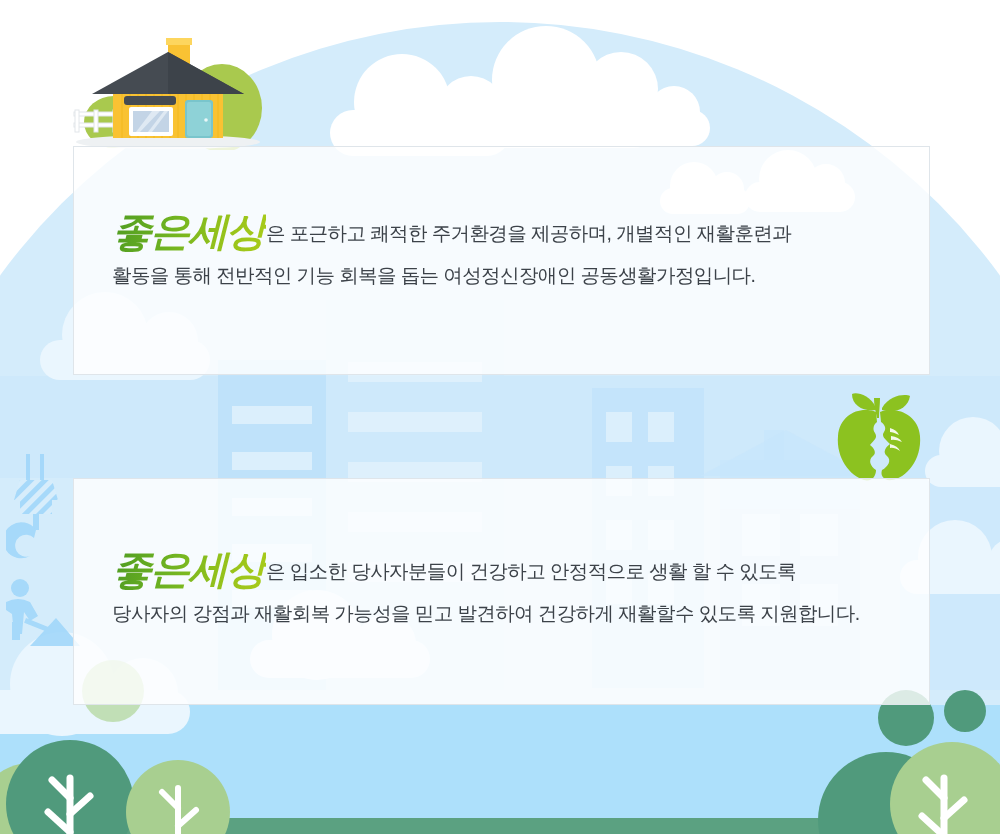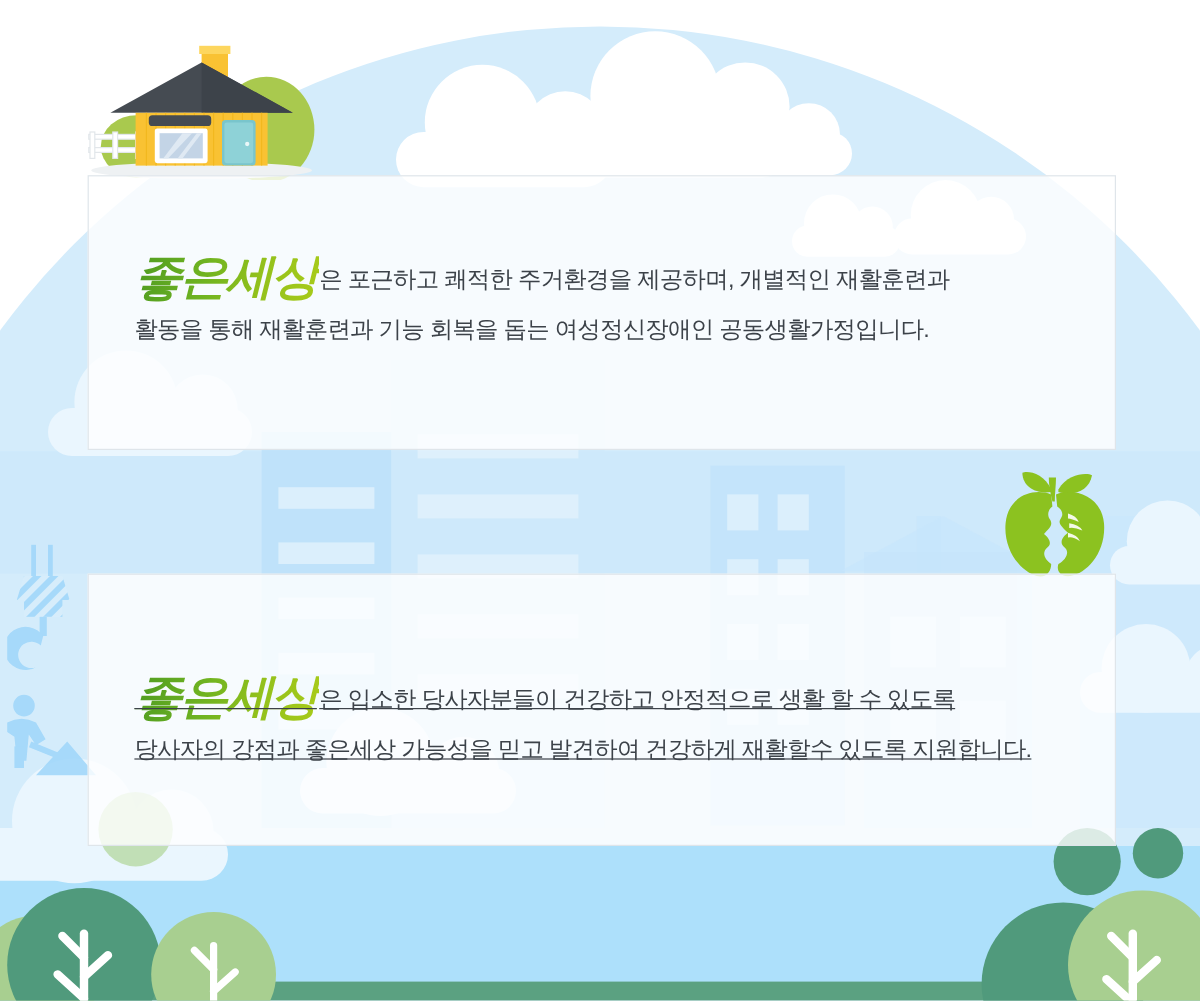--- a/index.html
+++ b/index.html
@@ -104,21 +104,21 @@
 
   .panel-text{
     position:absolute;left:38px;right:26px;
     color:#3c4249;
     font-size:19.5px;
     line-height:40px;
     letter-spacing:-0.6px;
     white-space:nowrap;
   }
   #panel-top .panel-text{top:64px;}
-  #panel-bottom .panel-text{top:82px;text-decoration:underline;}
+  #panel-bottom .panel-text{top:70px;}
 
   .brand{
     font-family:"DejaVu Sans","Liberation Sans",sans-serif;
     font-size:40px;
     font-weight:700;
     font-style:italic;
     letter-spacing:-2px;
     background:linear-gradient(100deg,#4e9b22 0%,#6fb321 38%,#93c11c 68%,#a8cb1a 100%);
     -webkit-background-clip:text;
     background-clip:text;
@@ -333,24 +333,24 @@
         <path d="M60 40 q7 2 9 7 q-6 -3 -9 -3 z"></path>
         <path d="M61 48 q8 1 11 6 q-7 -3 -11 -2 z"></path>
         <path d="M60 56 q8 2 10 7 q-6 -4 -10 -3 z"></path>
       </g>
     </svg>
   </div>
 
   <div class="panel" id="panel-top">
     <div class="panel-text">
       <span class="brand">좋은세상</span><span>은 포근하고 쾌적한 주거환경을 제공하며, 개별적인 재활훈련과</span>
-      <span class="line2">활동을 통해 재활훈련과 기능 회복을 돕는 여성정신장애인 공동생활가정입니다.</span>
+      <span class="line2">활동을 통해 전반적인 기능 회복을 돕는 여성정신장애인 공동생활가정입니다.</span>
     </div>
   </div>
 
   <div class="panel" id="panel-bottom">
     <div class="panel-text">
       <span class="brand">좋은세상</span><span>은 입소한 당사자분들이 건강하고 안정적으로 생활 할 수 있도록</span>
-      <span class="line2">당사자의 강점과 좋은세상 가능성을 믿고 발견하여 건강하게 재활할수 있도록 지원합니다.</span>
+      <span class="line2">당사자의 강점과 재활회복 가능성을 믿고 발견하여 건강하게 재활할수 있도록 지원합니다.</span>
     </div>
   </div>
 
 </div>
 
 </body></html>

